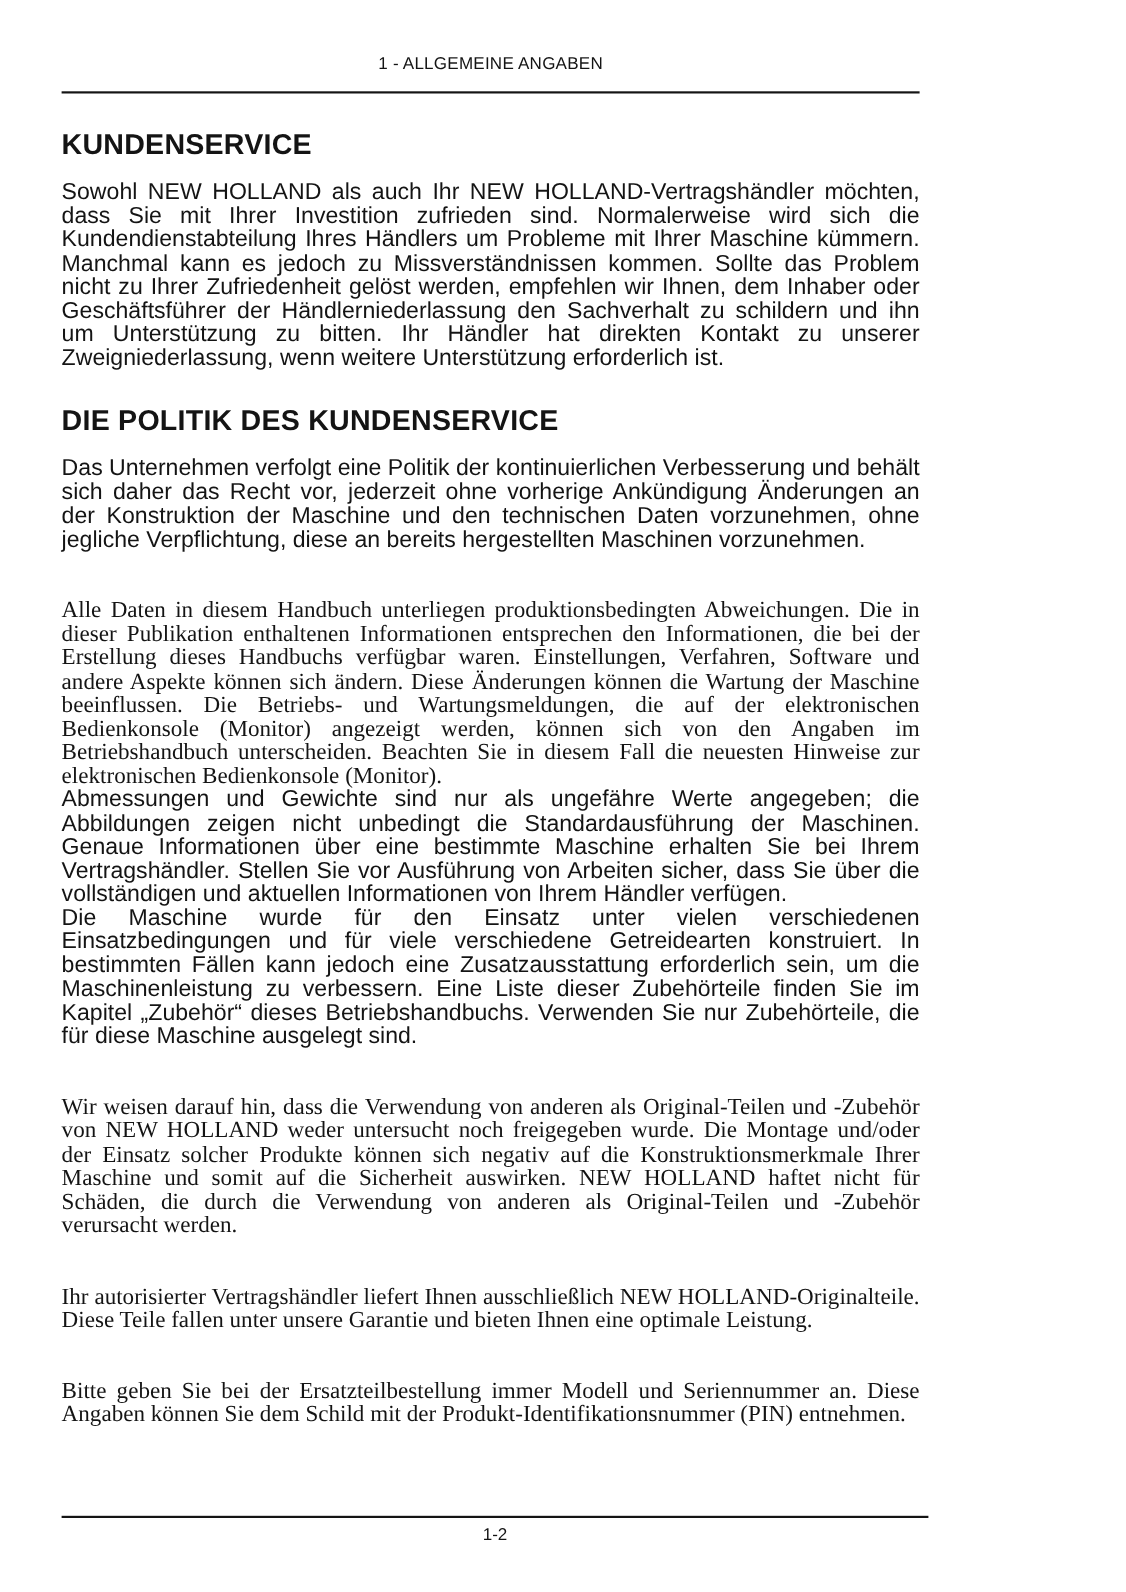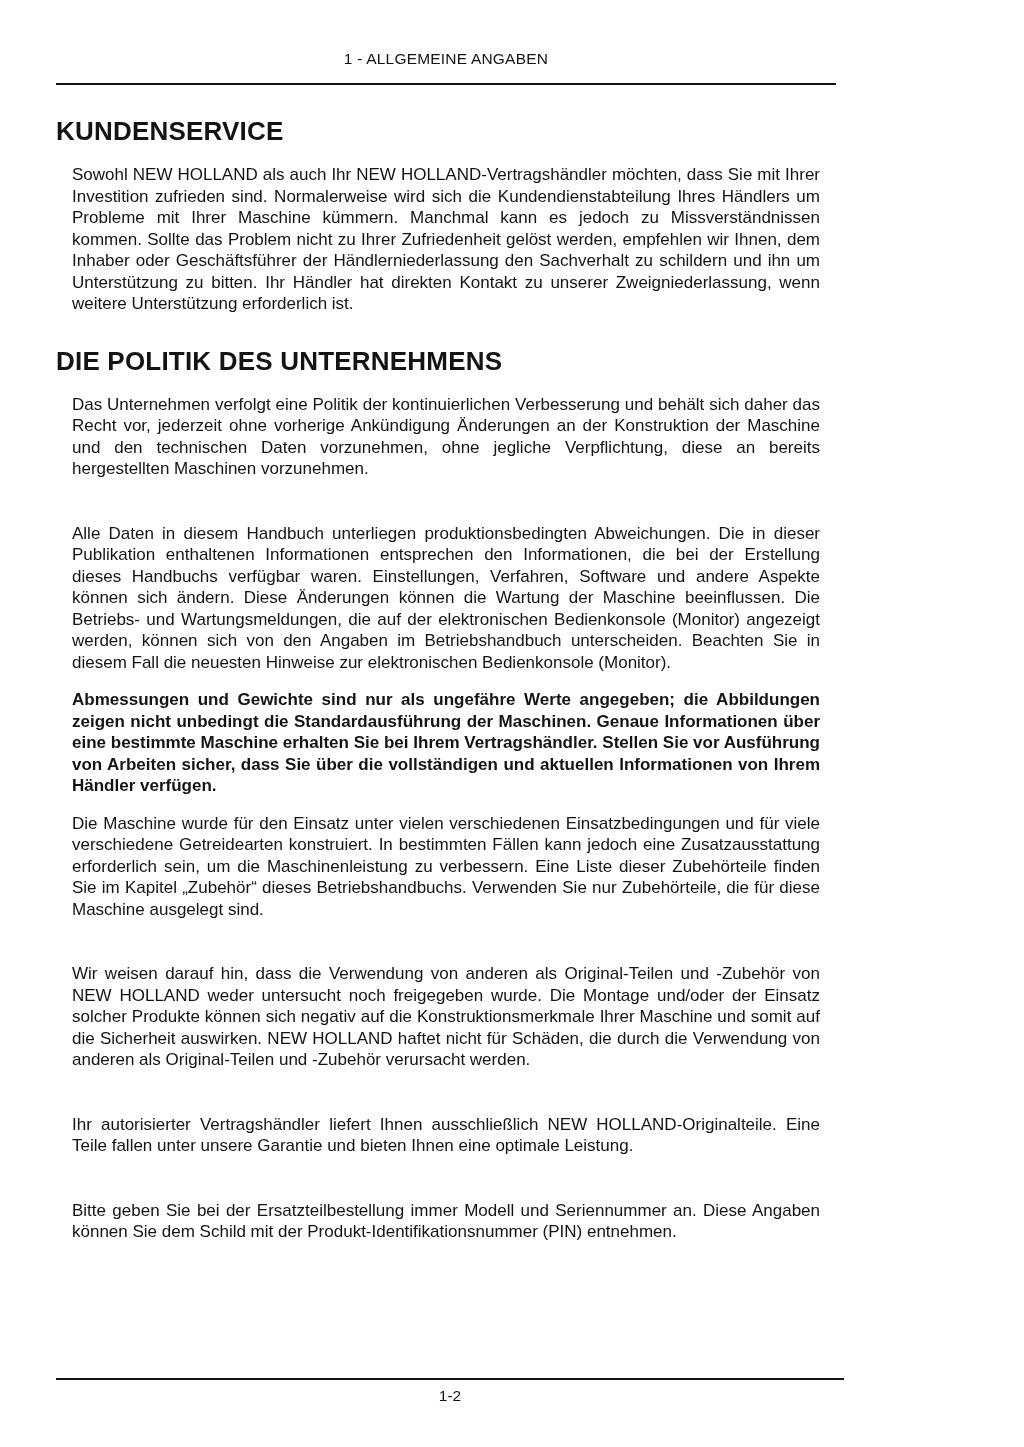--- a/index.html
+++ b/index.html
@@ -31,27 +31,27 @@
     margin: 0;
     height: 0;
   }
   h2.section-heading {
     font-size: 26px;
     font-weight: bold;
     letter-spacing: 0.2px;
     margin: 31px 0 17px 0;
   }
   p.para {
-    font-size: 17px;
+    font-size: 21px;
     line-height: 21.5px;
     text-align: justify;
-    margin: 16px;
+    margin: 0;
   }
-  p.gap-lg { margin-top: 43px; }
-  p.gap-0  { margin-top: 0; font-weight: bold; }
+  p.gap-lg { margin-top: 43px; font-family: Liberation Serif, serif; }
+  p.gap-0  { margin-top: 0; }
   .doc-footer {
     position: absolute;
     left: 56px;
     right: 48px;
     bottom: 42px;
   }
   .footer-page-number {
     text-align: center;
     font-size: 15.5px;
     padding-top: 7px;
@@ -61,29 +61,29 @@
 <body>
 
 <div class="page">
 
   <div class="doc-header">1 - ALLGEMEINE ANGABEN</div>
   <hr class="rule">
 
   <h2 class="section-heading">KUNDENSERVICE</h2>
   <p class="para">Sowohl NEW HOLLAND als auch Ihr NEW HOLLAND-Vertragshändler möchten, dass Sie mit Ihrer Investition zufrieden sind. Normalerweise wird sich die Kundendienstabteilung Ihres Händlers um Probleme mit Ihrer Maschine kümmern. Manchmal kann es jedoch zu Missverständnissen kommen. Sollte das Problem nicht zu Ihrer Zufriedenheit gelöst werden, empfehlen wir Ihnen, dem Inhaber oder Geschäftsführer der Händlerniederlassung den Sachverhalt zu schildern und ihn um Unterstützung zu bitten. Ihr Händler hat direkten Kontakt zu unserer Zweigniederlassung, wenn weitere Unterstützung erforderlich ist.</p>
 
-  <h2 class="section-heading">DIE POLITIK DES UNTERNEHMENS</h2>
+  <h2 class="section-heading">DIE POLITIK DES KUNDENSERVICE</h2>
   <p class="para">Das Unternehmen verfolgt eine Politik der kontinuierlichen Verbesserung und behält sich daher das Recht vor, jederzeit ohne vorherige Ankündigung Änderungen an der Konstruktion der Maschine und den technischen Daten vorzunehmen, ohne jegliche Verpflichtung, diese an bereits hergestellten Maschinen vorzunehmen.</p>
   <p class="para gap-lg">Alle Daten in diesem Handbuch unterliegen produktionsbedingten Abweichungen.  Die in dieser Publikation enthaltenen Informationen entsprechen den Informationen, die bei der Erstellung dieses Handbuchs verfügbar waren.  Einstellungen, Verfahren, Software und andere Aspekte können sich ändern.  Diese Änderungen können die Wartung der Maschine beeinflussen.  Die Betriebs- und Wartungsmeldungen, die auf der elektronischen Bedienkonsole (Monitor) angezeigt werden, können sich von den Angaben im Betriebshandbuch unterscheiden.  Beachten Sie in diesem Fall die neuesten Hinweise zur elektronischen Bedienkonsole (Monitor).</p>
   <p class="para gap-0">Abmessungen und Gewichte sind nur als ungefähre Werte angegeben; die Abbildungen zeigen nicht unbedingt die Standardausführung der Maschinen.  Genaue Informationen über eine bestimmte Maschine erhalten Sie bei Ihrem Vertragshändler.  Stellen Sie vor Ausführung von Arbeiten sicher, dass Sie über die vollständigen und aktuellen Informationen von Ihrem Händler verfügen.</p>
 
   <p class="para">Die Maschine wurde für den Einsatz unter vielen verschiedenen Einsatzbedingungen und für viele verschiedene Getreidearten konstruiert.  In bestimmten Fällen kann jedoch eine Zusatzausstattung erforderlich sein, um die Maschinenleistung zu verbessern.  Eine Liste dieser Zubehörteile finden Sie im Kapitel „Zubehör“ dieses Betriebshandbuchs. Verwenden Sie nur Zubehörteile, die für diese Maschine ausgelegt sind.</p>
 
   <p class="para gap-lg">Wir weisen darauf hin, dass die Verwendung von anderen als Original-Teilen und -Zubehör von NEW HOLLAND weder untersucht noch freigegeben wurde.  Die Montage und/oder der Einsatz solcher Produkte können sich negativ auf die Konstruktionsmerkmale Ihrer Maschine und somit auf die Sicherheit auswirken.  NEW HOLLAND haftet nicht für Schäden, die durch die Verwendung von anderen als Original-Teilen und -Zubehör verursacht werden.</p>
-  <p class="para gap-lg">Ihr autorisierter Vertragshändler liefert Ihnen ausschließlich NEW HOLLAND-Originalteile.  Eine Teile fallen unter unsere Garantie und bieten Ihnen eine optimale Leistung.</p>
+  <p class="para gap-lg">Ihr autorisierter Vertragshändler liefert Ihnen ausschließlich NEW HOLLAND-Originalteile.  Diese Teile fallen unter unsere Garantie und bieten Ihnen eine optimale Leistung.</p>
   <p class="para gap-lg">Bitte geben Sie bei der Ersatzteilbestellung immer Modell und Seriennummer an.  Diese Angaben können Sie dem Schild mit der Produkt-Identifikationsnummer (PIN) entnehmen.</p>
 
   <div class="doc-footer">
     <hr class="rule">
     <div class="footer-page-number">1-2</div>
   </div>
 
 </div>
 
 </body></html>

